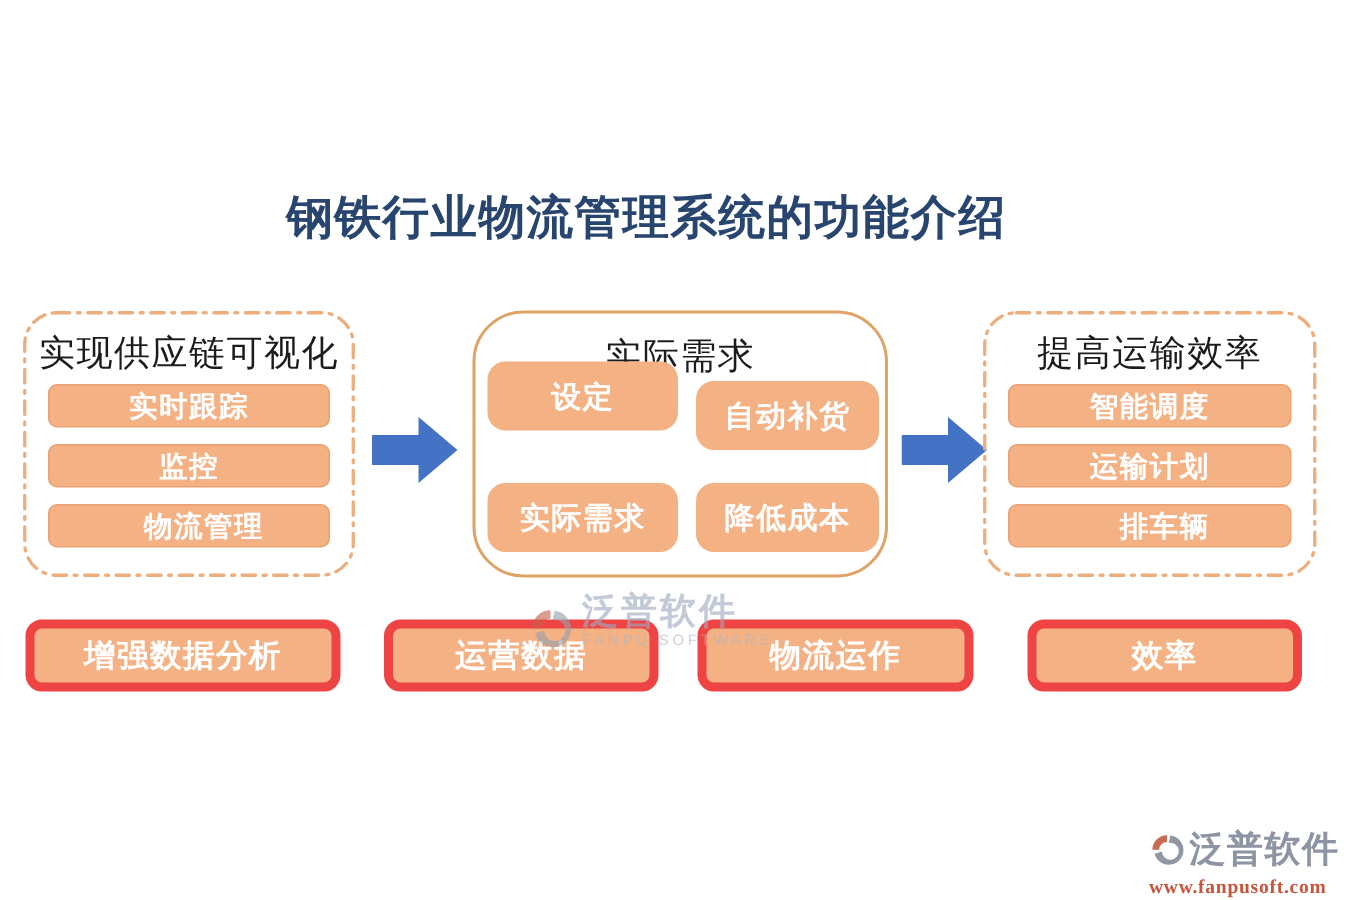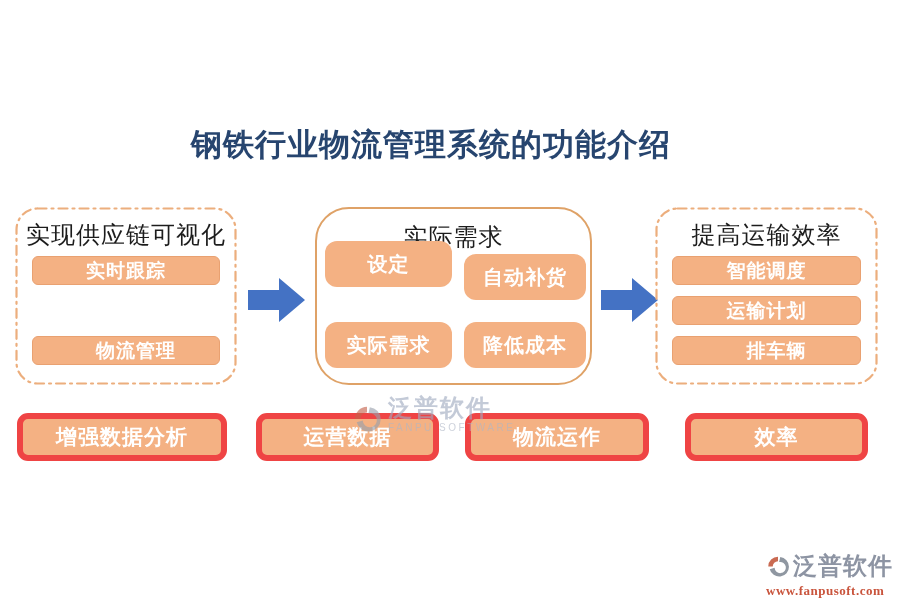--- a/index.html
+++ b/index.html
@@ -78,20 +78,21 @@
 <div class="stage">
 
   <div class="main-title">钢铁行业物流管理系统的功能介绍</div>
 
   <div class="panel panel-left">
     <svg class="dash-frame" width="222" height="178" viewBox="0 0 222 178">
       <rect x="1.5" y="1.5" width="219" height="175" rx="21" fill="none" stroke="#ECAE7D" stroke-width="2.2" stroke-dasharray="9 5 2 5" stroke-linecap="round"></rect>
     </svg>
     <div class="panel-title">实现供应链可视化</div>
     <div class="pill p1">实时跟踪</div>
+    <div class="pill p2">监控</div>
     <div class="pill p3">物流管理</div>
   </div>
 
   <svg class="arrow a1" viewBox="0 0 57 44">
     <polygon points="0,12 31,12 31,0 57,22 31,44 31,32 0,32" fill="#4472C4"></polygon>
   </svg>
 
   <div class="panel panel-mid">
     <div class="panel-title">实际需求</div>
     <div class="mid-btn m1">设定</div>

